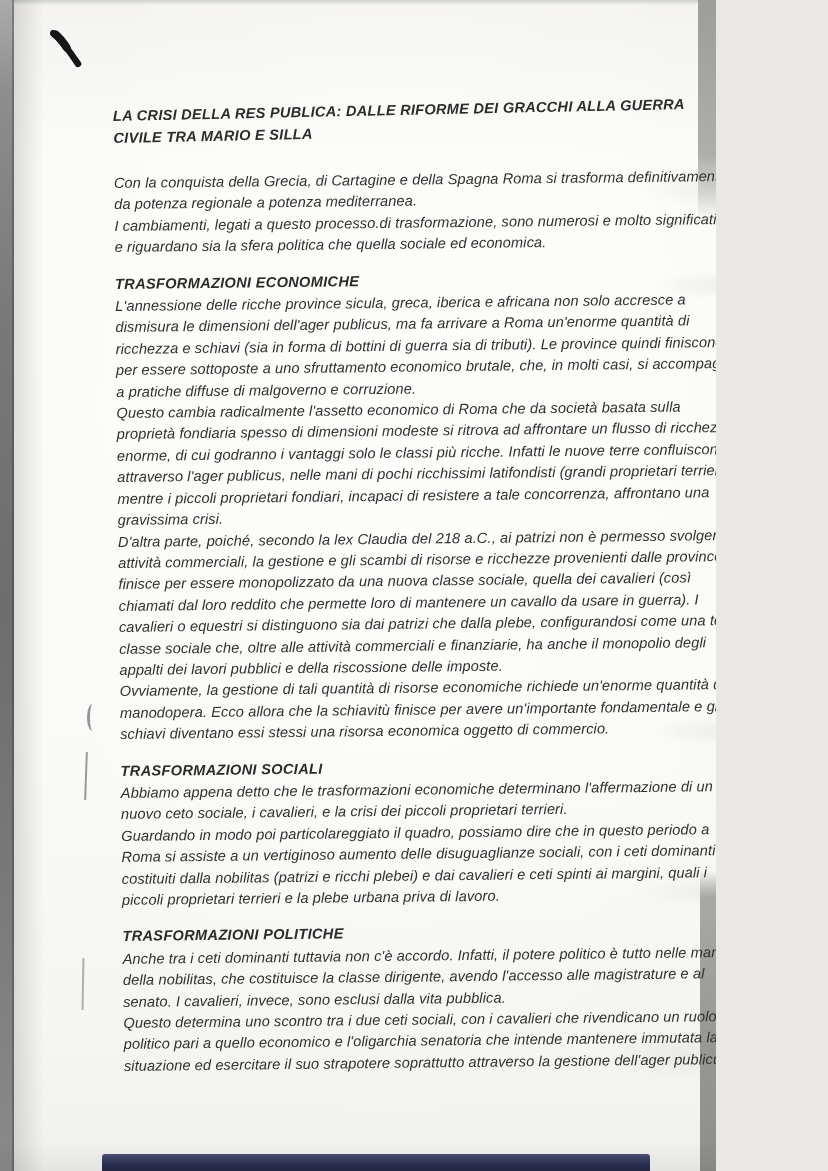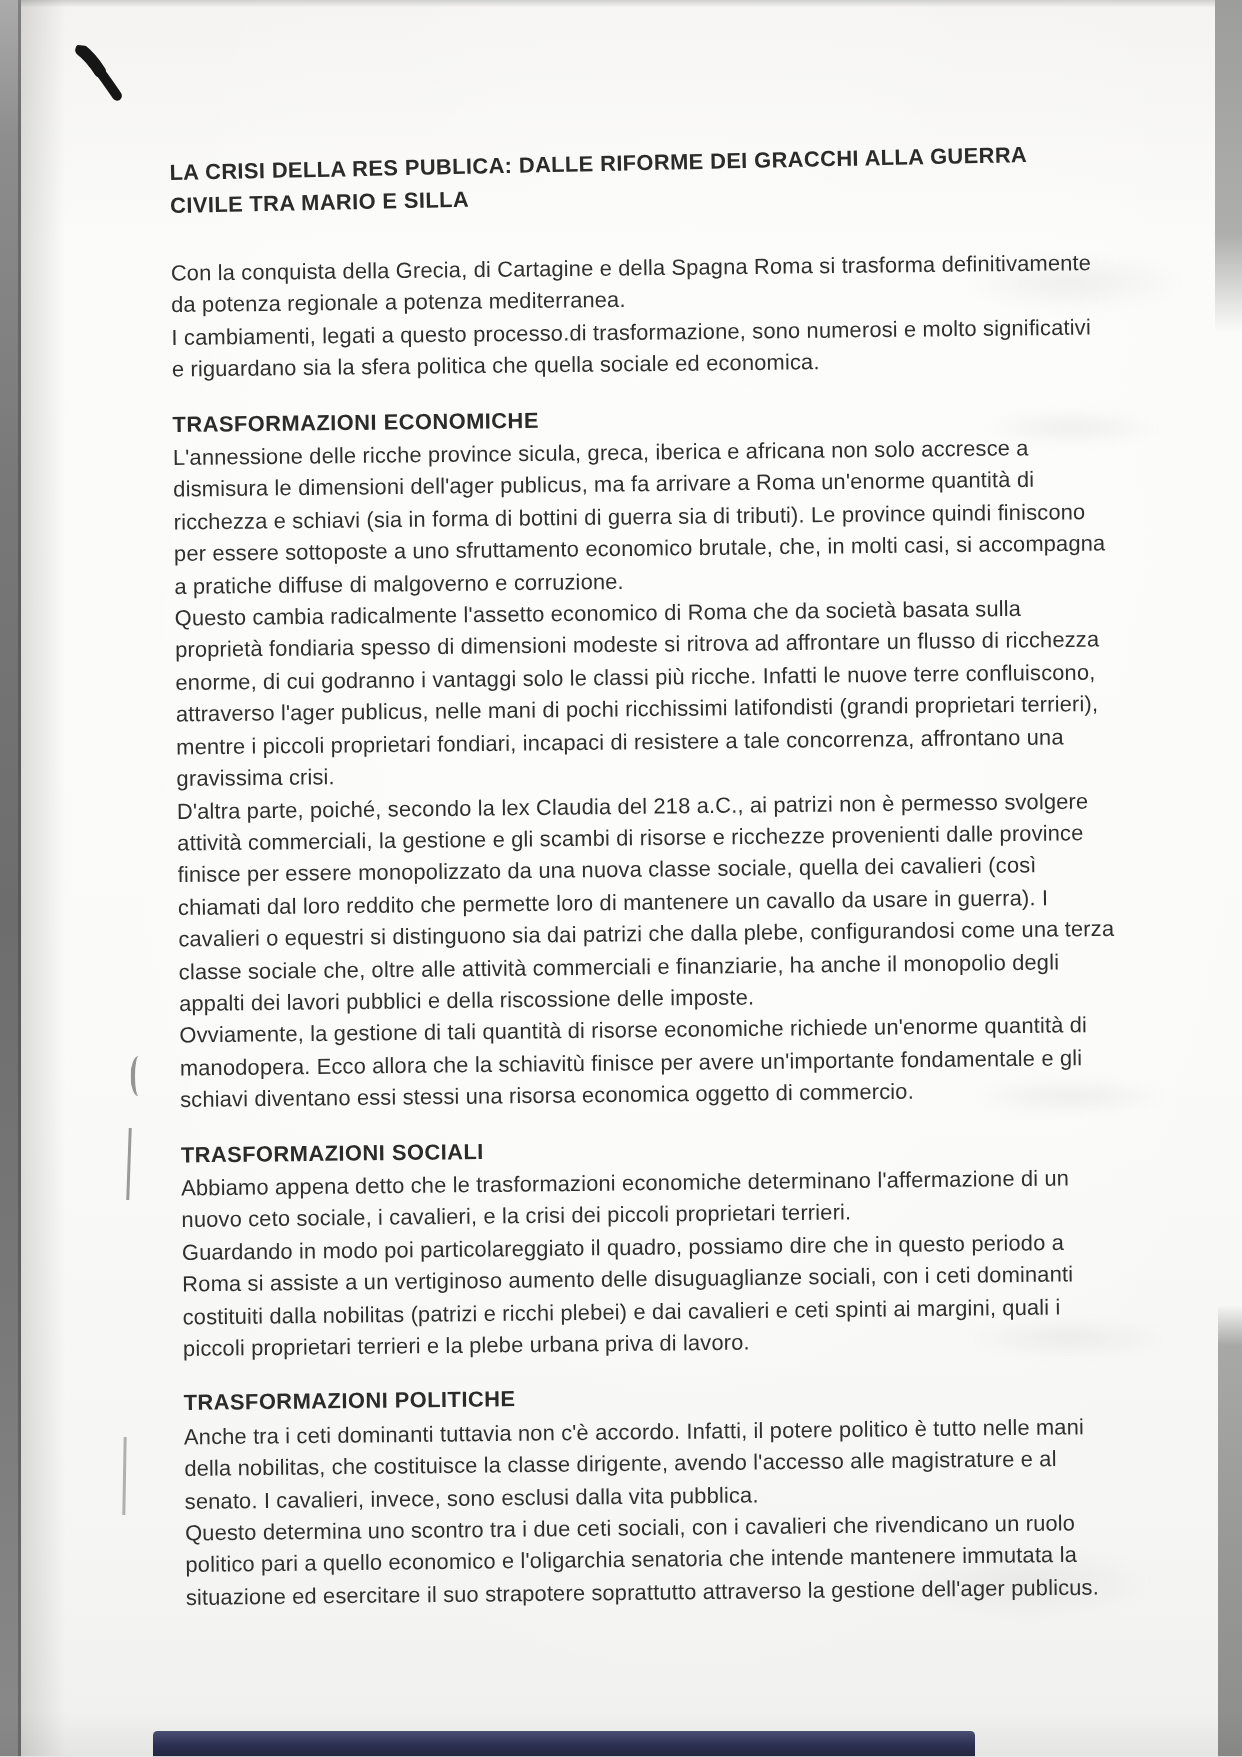--- a/index.html
+++ b/index.html
@@ -4,25 +4,26 @@
 <style>
   * { margin:0; padding:0; box-sizing:border-box; }
   html, body { width:828px; height:1171px; }
   body {
     font-family:"Liberation Sans","DejaVu Sans",sans-serif;
     background:#e9e8e6;
     overflow:hidden;
   }
   .photo {
     position:relative;
-    width:828px; height:1171px;
+    width:716px; height:1171px;
     overflow:hidden;
     background:
       radial-gradient(ellipse at 55% 40%, rgba(255,255,255,0.55), rgba(255,255,255,0) 70%),
       linear-gradient(180deg,#f4f3f1 0%, #fbfbf9 14%, #fafaf8 60%, #f5f5f3 88%, #f0f0ee 100%);
+    font-style: italic;
   }
   .top-edge { position:absolute; top:0; left:0; width:100%; height:5px;
     background:linear-gradient(180deg,#cfcfcd, rgba(255,255,255,0)); }
   .left-edge { position:absolute; left:0; top:0; width:14px; height:100%;
     background:linear-gradient(180deg,#ababab 0%, #8d8d8d 8%, #787878 28%, #6d6d6d 52%, #787878 74%, #8a8a8a 100%); }
   .left-edge::after { content:""; position:absolute; right:0; top:0; width:2px; height:100%;
     background:rgba(50,50,50,0.35); }
   .left-shadow { position:absolute; left:14px; top:0; width:30px; height:100%;
     background:linear-gradient(90deg, rgba(0,0,0,0.12), rgba(0,0,0,0)); }
   .right-edge-top { position:absolute; right:0; top:0; width:18px; height:222px;

